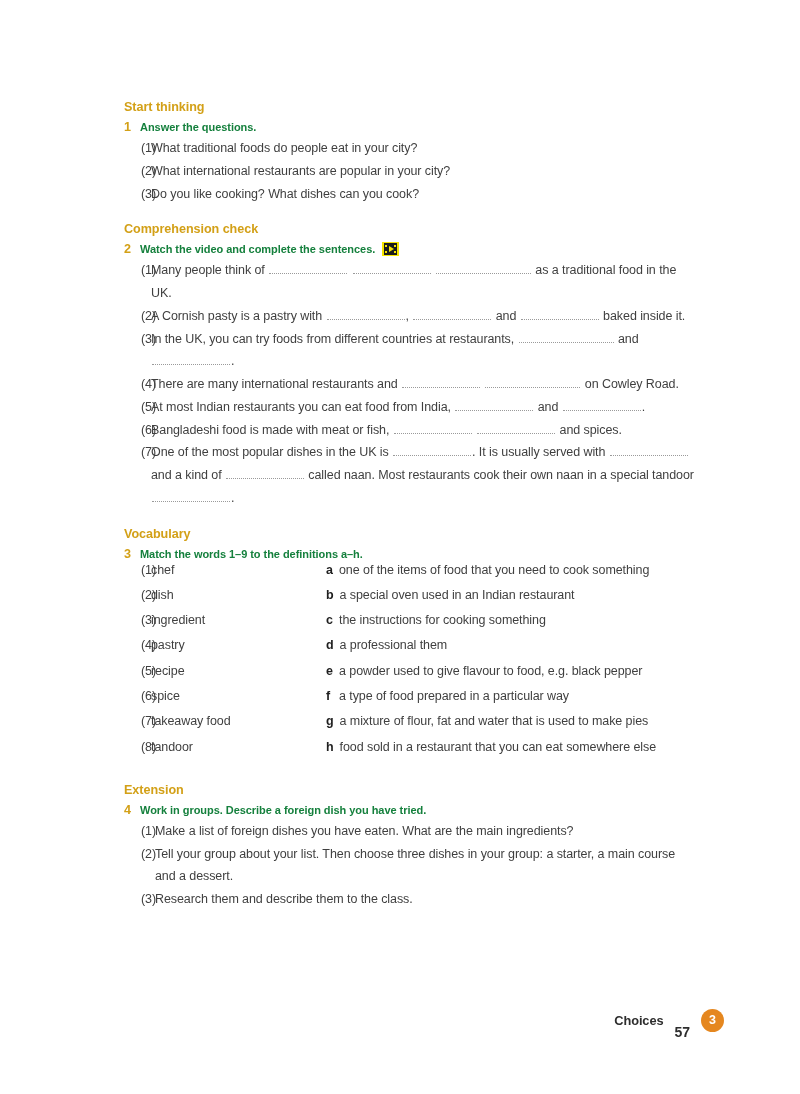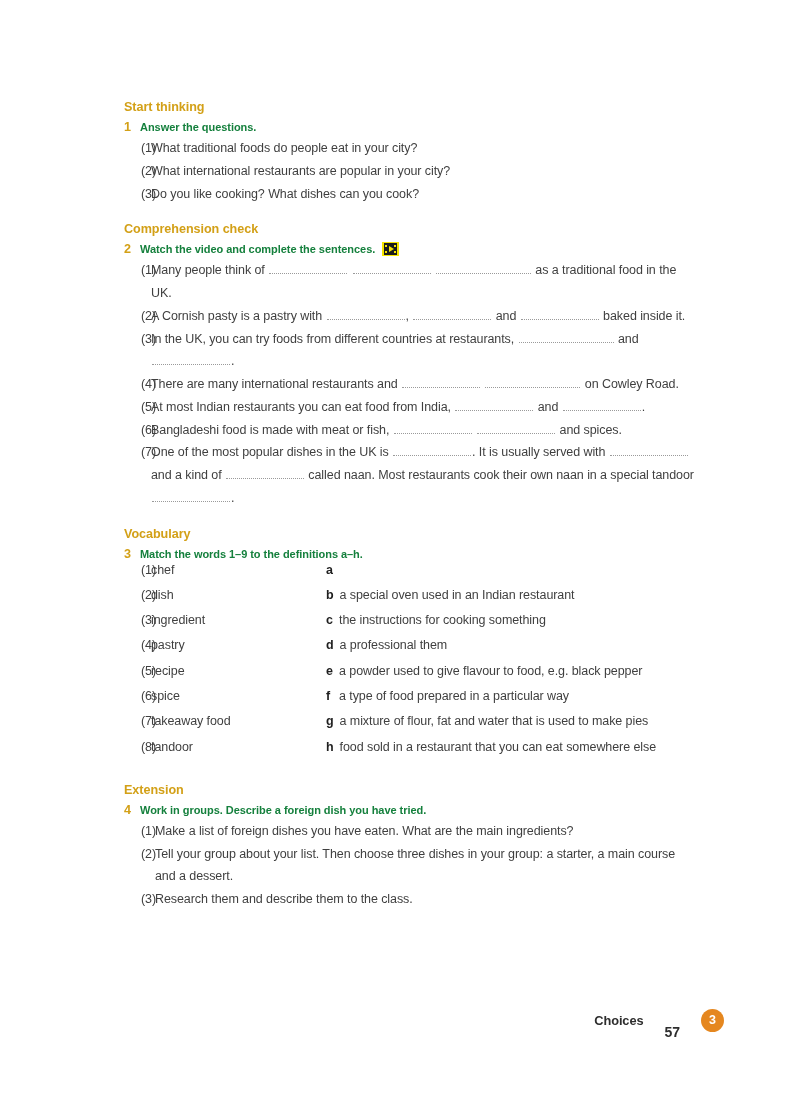--- a/index.html
+++ b/index.html
@@ -185,21 +185,21 @@
     min-width: 7px;
   }
 
   
   .footer {
     position: absolute;
     right: 76px;
     bottom: 54px;
     display: flex;
     align-items: center;
-    gap: 21px;
+    gap: 11px;
   }
   .footer-label {
     font-weight: bold;
     font-size: 12.8px;
     color: #2d2d2d;
     letter-spacing: -0.1px;
   }
   .footer-page {
     font-weight: bold;
     font-size: 14px;
@@ -302,20 +302,21 @@
       <span class="ex-title">Match the words 1–9 to the definitions a–h.</span>
     </div>
     <div class="match-wrap" id="match-wrap">
         <div class="match-row">
           <div class="match-left">
             <span class="mk">(1)</span>
             <span>chef</span>
           </div>
           <div class="match-right">
             <span class="letter">a</span>
+            <span>one of the items of food that you need to cook something</span>
           </div>
         </div>
         <div class="match-row">
           <div class="match-left">
             <span class="mk">(2)</span>
             <span>dish</span>
           </div>
           <div class="match-right">
             <span class="letter">b</span>
             <span>a special oven used in an Indian restaurant</span>

